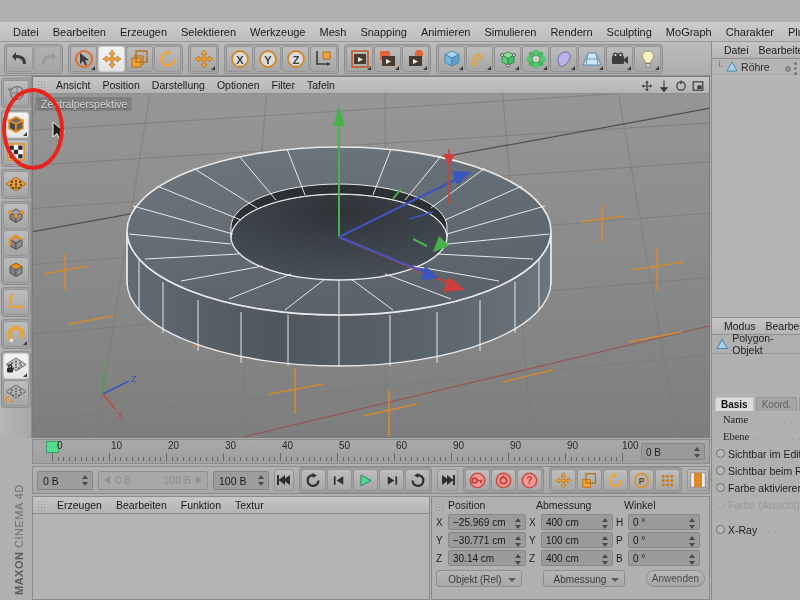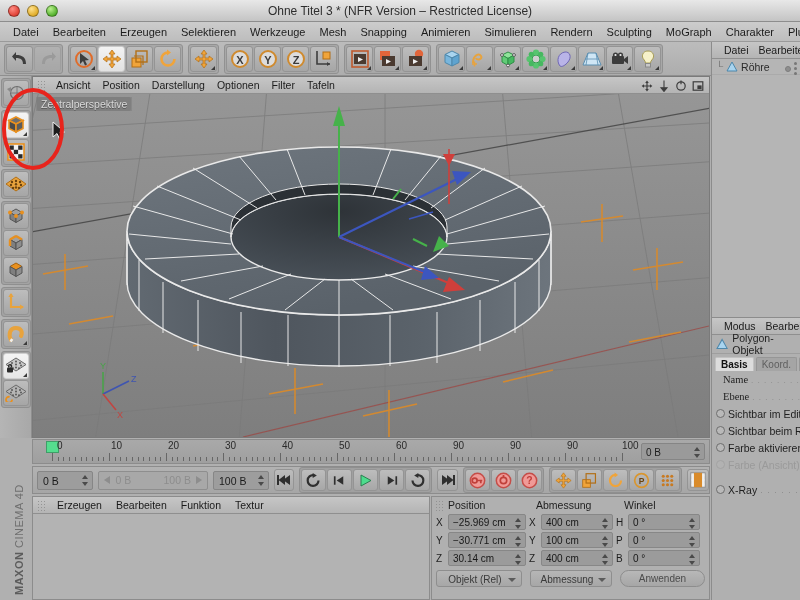--- a/index.html
+++ b/index.html
@@ -190,21 +190,21 @@
   .coord-head { display:flex; height:16px; align-items:center; padding-left:3px; }
   .coord-head .lbl { font-size:10.5px; color:#1e1e1e; }
   .coord-rows { padding:1px 4px 0 4px; }
   .coord-row { display:flex; align-items:center; gap:3px; margin-bottom:2px; }
   .ax { width:9px; font-size:10px; color:#1e1e1e; text-align:left; }
   .cfield {
     position:relative; height:16px; background:#9b9b9b; border:1px solid #878787;
     border-radius:2px; font-size:10px; line-height:16px; color:#171717; padding:0 13px 0 4px;
     white-space:nowrap; overflow:hidden;
   }
-  .coord-foot { display:flex; gap:8px; padding:2px 4px 0 4px; align-items:center; }
+  .coord-foot { display:flex; gap:21px; padding:2px 4px 0 4px; align-items:center; }
   .combo {
     position:relative; height:17px; background:linear-gradient(#b6b6b6,#a7a7a7);
     border:1px solid #8e8e8e; border-radius:3px; font-size:10px; line-height:17px;
     color:#3a3a3a; text-align:center; padding:0 14px 0 6px;
   }
   .combo .car { position:absolute; right:5px; top:7px; width:0;height:0;
      border-left:4px solid transparent; border-right:4px solid transparent; border-top:4px solid #5b5b5b;}
   .apply-btn {
     height:17px; flex:1; border-radius:9px; background:linear-gradient(#b8b8b8,#a6a6a6);
     border:1px solid #8d8d8d; font-size:10px; line-height:16px; color:#4b4b4b; text-align:center;
@@ -232,21 +232,21 @@
     position:absolute; left:711px; top:318px; width:89px; height:282px;
     background:#b0b0b0; border-left:1px solid #8c8c8c;
   }
   .am-menubar { height:17px; background:linear-gradient(#c6c6c6,#b4b4b4);
     border-bottom:1px solid #8f8f8f; display:flex; align-items:center; padding-left:3px; overflow:hidden;}
   .am-menubar .mi { padding:0 5px; font-size:10.5px; line-height:17px; }
   .am-obj { display:flex; align-items:center; gap:4px; height:19px; padding-left:4px; font-size:10.5px;
             color:#1e1e1e; border-bottom:1px solid #9e9e9e;}
   .am-tabs { display:flex; gap:2px; padding:3px 0 0 3px; }
   .am-tab { font-size:10px; padding:1px 5px; border-radius:2px 2px 0 0; color:#5f5f5f;
-            background:#a5a5a5; border:1px solid #969696; border-bottom:none; }
+            background:#a5a5a5; border:1px solid #969696; border-bottom:none;margin-top:40px; }
   .am-tab.active { background:#dcdcdc; color:#111; border-color:#c2c2c2; font-weight:bold;}
   .am-section { background:#9d9d9d; font-size:10.5px; font-weight:bold; color:#1b1b1b;
                 padding:1px 4px; margin-top:3px; border-top:1px solid #b5b5b5;}
   .am-prop { display:flex; align-items:center; gap:3px; font-size:10.5px; color:#1e1e1e;
              height:17px; padding-left:4px; white-space:nowrap; overflow:hidden;}
   .am-prop.sub { padding-left:11px;font-family:Liberation Serif, serif; }
   .am-prop.off { color:#9a9a9a; }
   .radio { width:9px; height:9px; border-radius:50%; border:1px solid #6e6e6e; background:#b9b9b9;
            flex:0 0 auto;}
   .radio.off { border-color:#a3a3a3; background:#b2b2b2; }
@@ -257,28 +257,20 @@
     position:absolute; left:2px; top:88px; width:62px; height:82px;
     border:4px solid #e8241c; border-radius:50%;
     pointer-events:none; z-index:50;
   }
 </style>
 </head>
 <body>
 
 <div id="app">
 
-  <div class="titlebar">
-    <div class="traffic">
-      <div class="tl red"></div>
-      <div class="tl yellow"></div>
-      <div class="tl green"></div>
-    </div>
-    <div class="title-text">Ohne Titel 3 * (NFR Version – Restricted License)</div>
-  </div>
 
   <div class="menubar">
     <div class="mi">Datei</div>
     <div class="mi">Bearbeiten</div>
     <div class="mi">Erzeugen</div>
     <div class="mi">Selektieren</div>
     <div class="mi">Werkzeuge</div>
     <div class="mi">Mesh</div>
     <div class="mi">Snapping</div>
     <div class="mi">Animieren</div>

